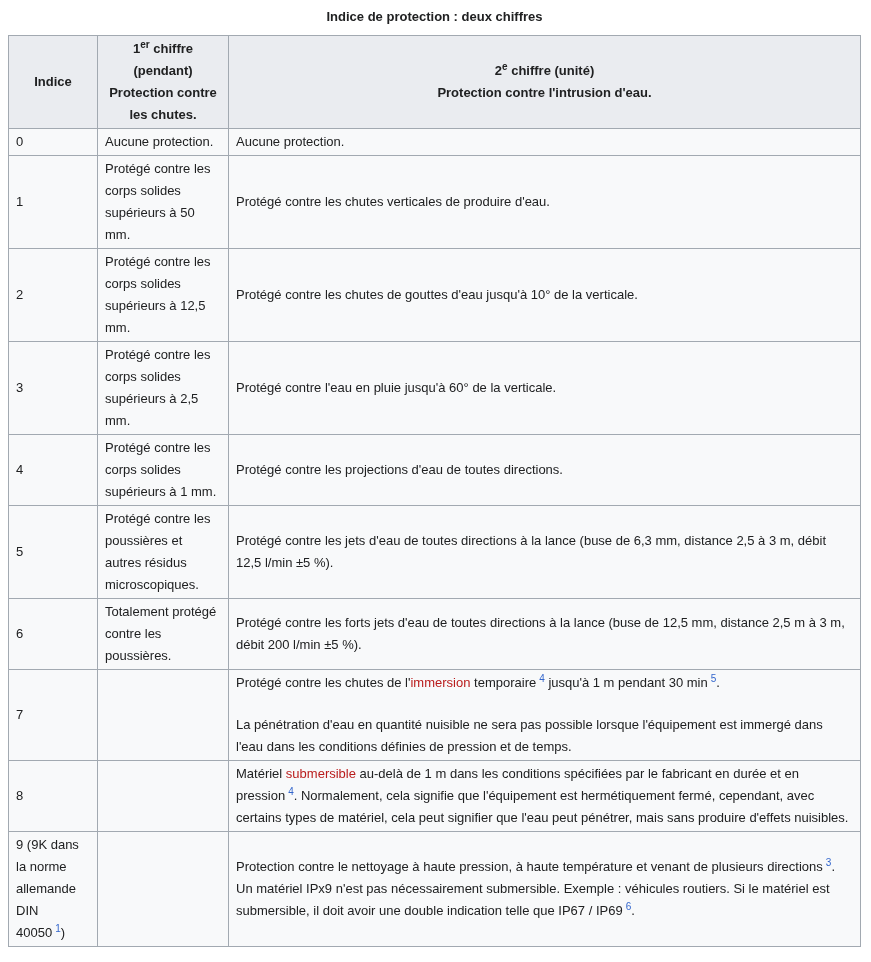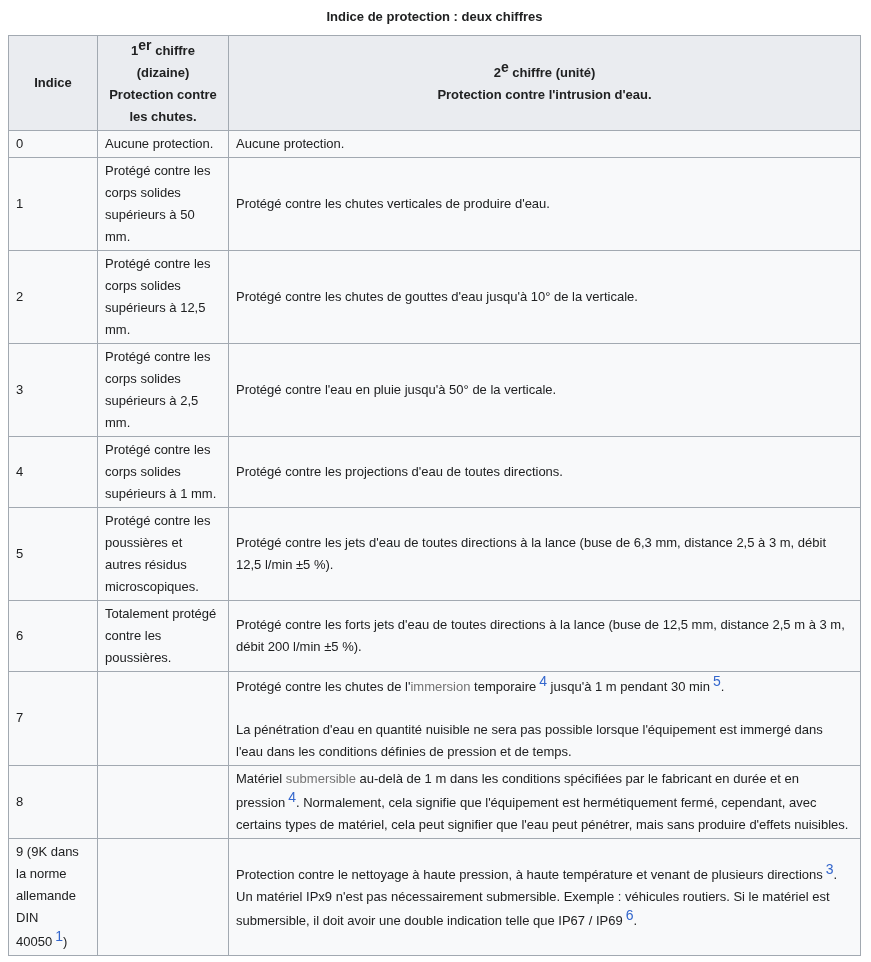--- a/index.html
+++ b/index.html
@@ -42,30 +42,30 @@
   }
   th {
     background: #eaecf0;
     font-weight: bold;
     text-align: center;
   }
   .cellp { margin: 0; }
   td .cellp + .cellp { margin-top: 20px; }
   sup {
     line-height: 1;
-    font-size: 14px;
+    font-size: 10px;
     margin-top: 21px;
   }
   sup.ref { margin-left: 3px; }
   sup.ref a {
     color: #3366cc;
     text-decoration: none;
   }
   a.wlink {
-    color: #737373;
+    color: #b91c1c;
     text-decoration: none;
     cursor: pointer;
   }
   sup.ordsup { font-weight: inherit; }
 </style>
 </head>
 <body>
 
 <div class="page">
   <table class="wikitable">
@@ -75,21 +75,21 @@
       <col class="c2">
       <col class="c3">
     </colgroup>
     <thead>
       <tr>
         <th>
             <div class="cellp"><span>Indice</span></div>
           </th>
         <th>
             <div class="cellp"><span>1</span><sup class="ordsup">er</sup><span> chiffre</span></div>
-            <div class="cellp"><span>(dizaine)</span></div>
+            <div class="cellp"><span>(pendant)</span></div>
             <div class="cellp"><span>Protection contre les chutes.</span></div>
           </th>
         <th>
             <div class="cellp"><span>2</span><sup class="ordsup">e</sup><span> chiffre (unité)</span></div>
             <div class="cellp"><span>Protection contre l'intrusion d'eau.</span></div>
           </th>
       </tr>
     </thead>
     <tbody id="tbody">
         <tr>
@@ -126,21 +126,21 @@
           </td>
         </tr>
         <tr>
           <td>
             <div class="cellp"><span>3</span></div>
           </td>
           <td>
             <div class="cellp"><span>Protégé contre les corps solides supérieurs à 2,5 mm.</span></div>
           </td>
           <td>
-            <div class="cellp"><span>Protégé contre l'eau en pluie jusqu'à 50° de la verticale.</span></div>
+            <div class="cellp"><span>Protégé contre l'eau en pluie jusqu'à 60° de la verticale.</span></div>
           </td>
         </tr>
         <tr>
           <td>
             <div class="cellp"><span>4</span></div>
           </td>
           <td>
             <div class="cellp"><span>Protégé contre les corps solides supérieurs à 1 mm.</span></div>
           </td>
           <td>

